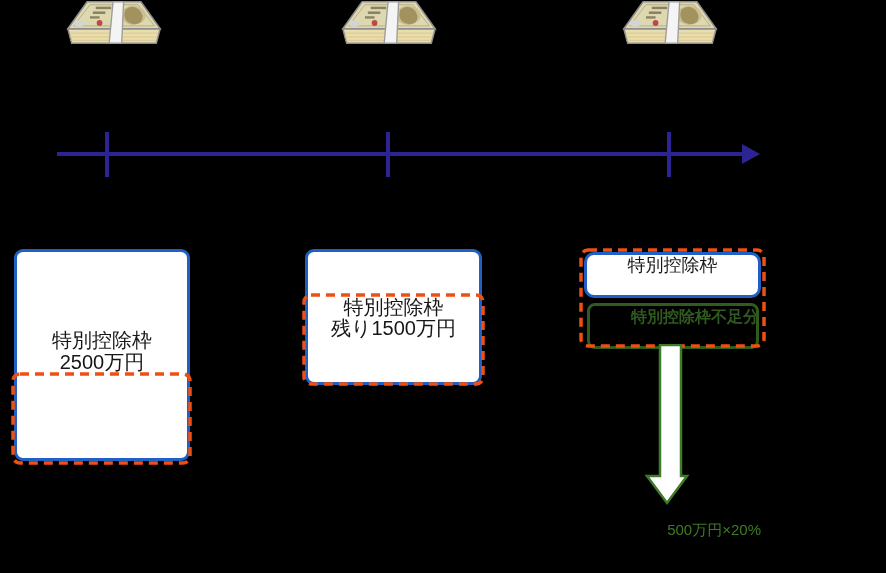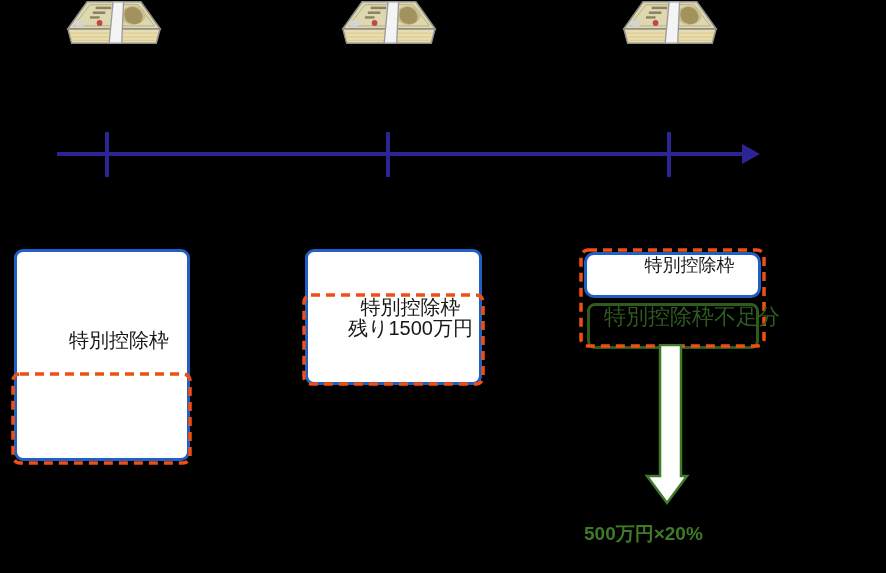--- a/index.html
+++ b/index.html
@@ -8,29 +8,29 @@
     font-family:"Liberation Sans","DejaVu Sans",sans-serif;
   }
   .abs{position:absolute;}
   .bluebox{
     background:#FFFFFF;border:3px solid #2060C6;border-radius:9px;box-sizing:border-box;
   }
   .greenbox{
     background:transparent;border:3px solid #2F5B1E;border-radius:8px;box-sizing:border-box;
   }
   .label{
-    text-align:center;color:#161616;font-size:20px;line-height:22px;white-space:nowrap;margin-left:17px;
+    text-align:center;color:#161616;font-size:20px;line-height:22px;white-space:nowrap;
   }
   .label div{width:100%;}
   .label-small{font-size:18px;line-height:20px;}
   .label-green{
-    color:#2F5B1E;font-weight:normal;font-size:22px;line-height:19px;text-align:right;
+    color:#2F5B1E;font-weight:bold;font-size:16px;line-height:19px;text-align:right;
   }
   .formula{
-    text-align:left;color:#3E7B26;font-weight:bold;font-size:19px;white-space:nowrap;
+    text-align:right;color:#3E7B26;font-weight:normal;font-size:15px;white-space:nowrap;
   }
   svg{display:block;}
 </style>
 </head>
 <body>
 
 <div id="stage">
 
   <svg width="0" height="0" style="position:absolute" aria-hidden="true">
     <defs>
@@ -70,20 +70,21 @@
     <line x1="619" y1="6" x2="619" y2="51" stroke="#2D2493" stroke-width="4"></line>
     <polygon points="692,18 710,28 692,38" fill="#2D2493"></polygon>
   </svg>
 
   <div class="abs bluebox" style="left:14px;top:249px;width:176px;height:212px"></div>
   <svg class="abs" style="left:11px;top:372px" width="181" height="93" viewBox="0 0 181 93">
     <rect x="2" y="2" width="177" height="89" rx="7" fill="none" stroke="#EE4F12" stroke-width="3.5" stroke-dasharray="9 6"></rect>
   </svg>
   <div class="abs label" style="left:14px;top:329px;width:176px">
     <div>特別控除枠</div>
+    <div>2500万円</div>
   </div>
 
   <div class="abs bluebox" style="left:305px;top:249px;width:177px;height:136px"></div>
   <svg class="abs" style="left:302px;top:293px" width="183" height="93" viewBox="0 0 183 93">
     <rect x="2" y="2" width="179" height="89" rx="7" fill="none" stroke="#EE4F12" stroke-width="3.5" stroke-dasharray="9 6"></rect>
   </svg>
   <div class="abs label" style="left:305px;top:297px;width:177px;line-height:21px">
     <div>特別控除枠</div>
     <div>残り1500万円</div>
   </div>

